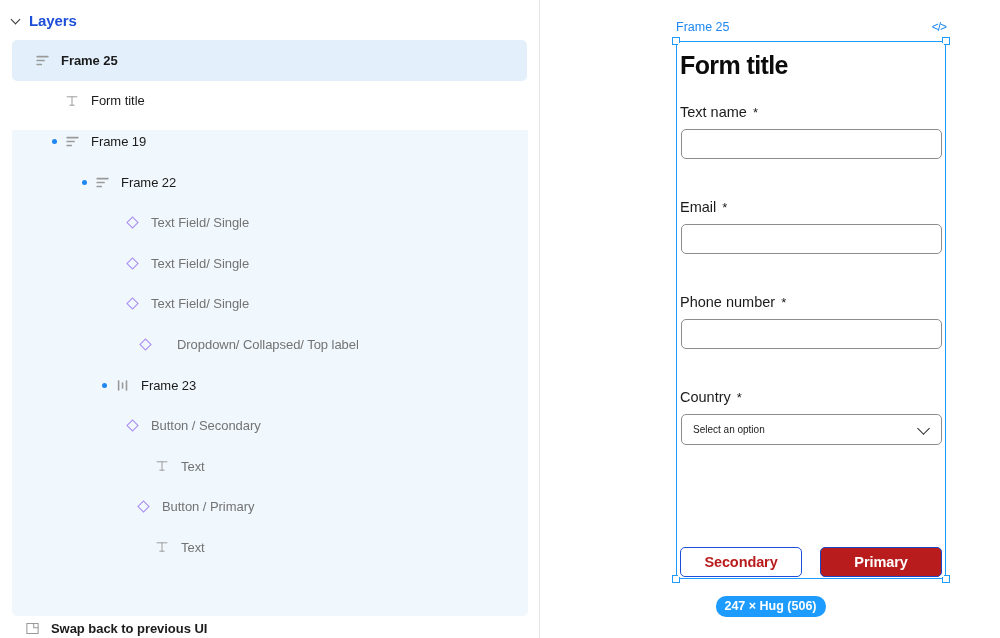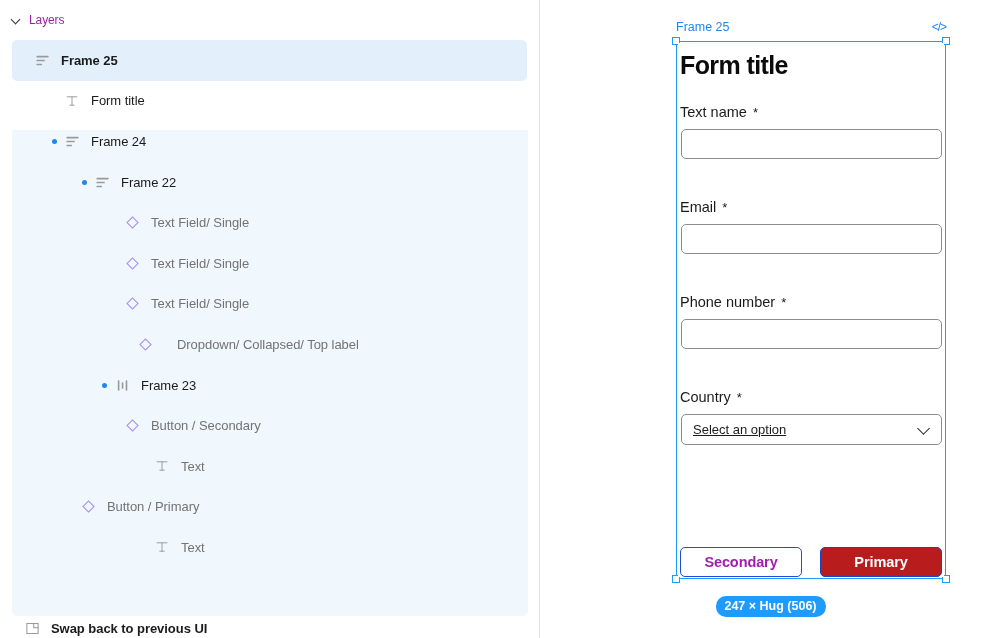--- a/index.html
+++ b/index.html
@@ -40,23 +40,23 @@
   .chev::after {
     content: "";
     position: absolute;
     left: 2px; top: 2px;
     width: 6px; height: 6px;
     border-right: 1.6px solid #333333;
     border-bottom: 1.6px solid #333333;
     transform: rotate(45deg);
   }
   .panel-title {
-    font-size: 12px;
-    font-weight: normal;
-    color: #a21caf;
+    font-size: 15px;
+    font-weight: bold;
+    color: #1d4ed8;
     letter-spacing: -0.1px;
   }
 
   .tree { position: relative; }
 
   
   .subtree-band {
     position: absolute;
     left: 12px;
     width: 516px;
@@ -201,23 +201,22 @@
     border: 1px solid #8d8d8d;
     border-radius: 5px;
     background: #ffffff;
     margin: 0 2px 0 3px;
     display: flex;
     align-items: center;
     justify-content: space-between;
     padding: 0 10px 0 11px;
   }
   .select-value {
-    font-size: 13px;
+    font-size: 10px;
     color: #1b1b1b;
-    text-decoration: underline;
   }
   .select-caret {
     width: 13px; height: 13px;
     position: relative;
   }
   .select-caret::after {
     content: "";
     position: absolute;
     left: 1px; top: 1px;
     width: 8px; height: 8px;
@@ -241,21 +240,21 @@
     display: flex;
     align-items: center;
     justify-content: center;
     font-size: 14.5px;
     font-weight: bold;
     letter-spacing: -0.1px;
   }
   .btn-secondary {
     background: #ffffff;
     border: 1.4px solid #1d4ed8;
-    color: #a21caf;
+    color: #b91c1c;
   }
   .btn-primary {
     background: #b91c1c;
     border: 1.4px solid #1c45c4;
     color: #ffffff;
   }
 
   .size-badge {
     position: absolute;
     left: 50%;
@@ -307,21 +306,21 @@
           </div>
           <div class="row" style="padding-left: 40px;">
             <span class="row-dot"></span>
             <span class="row-icon">
               <svg width="15" height="15" viewBox="0 0 16 16">
                 <rect x="1.5" y="3" width="13" height="1.7" rx="0.6" fill="#9a9a9a"></rect>
                 <rect x="1.5" y="7.2" width="9" height="1.7" rx="0.6" fill="#9a9a9a"></rect>
                 <rect x="1.5" y="11.4" width="6" height="1.7" rx="0.6" fill="#9a9a9a"></rect>
               </svg>
             </span>
-            <span class="row-label">Frame 24</span>
+            <span class="row-label">Frame 19</span>
           </div>
           <div class="row" style="padding-left: 70px;">
             <span class="row-dot"></span>
             <span class="row-icon">
               <svg width="15" height="15" viewBox="0 0 16 16">
                 <rect x="1.5" y="3" width="13" height="1.7" rx="0.6" fill="#9a9a9a"></rect>
                 <rect x="1.5" y="7.2" width="9" height="1.7" rx="0.6" fill="#9a9a9a"></rect>
                 <rect x="1.5" y="11.4" width="6" height="1.7" rx="0.6" fill="#9a9a9a"></rect>
               </svg>
             </span>
@@ -385,21 +384,21 @@
           </div>
           <div class="row component" style="padding-left: 130px;">
             <span class="row-dot hidden"></span>
             <span class="row-icon">
               <svg width="14" height="14" viewBox="0 0 16 16">
                 <path d="M2.5 3.2h11M8 3.2v9.6M5.6 12.8h4.8" stroke="#9a9a9a" stroke-width="1.1" fill="none" stroke-linecap="square"></path>
               </svg>
             </span>
             <span class="row-label">Text</span>
           </div>
-          <div class="row component" style="padding-left: 56px;">
+          <div class="row component" style="padding-left: 111px;">
             <span class="row-dot hidden"></span>
             <span class="row-icon">
               <svg width="15" height="15" viewBox="0 0 16 16">
                 <rect x="8" y="2.1" width="8.3" height="8.3" transform="rotate(45 8 2.1)" fill="none" stroke="#a98cf0" stroke-width="1.1"></rect>
               </svg>
             </span>
             <span class="row-label">Button / Primary</span>
           </div>
           <div class="row component" style="padding-left: 130px;">
             <span class="row-dot hidden"></span>

